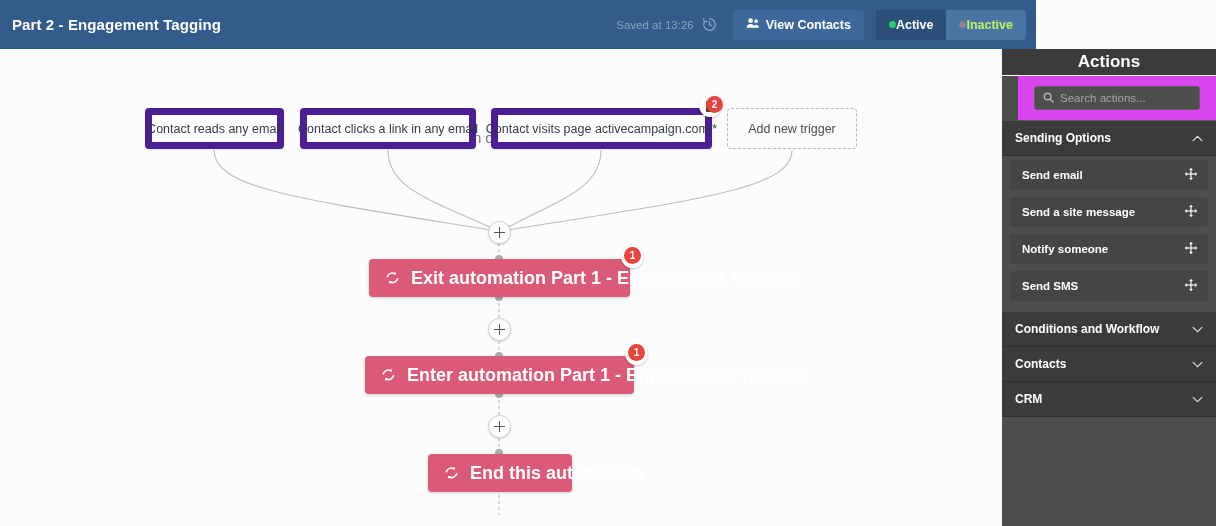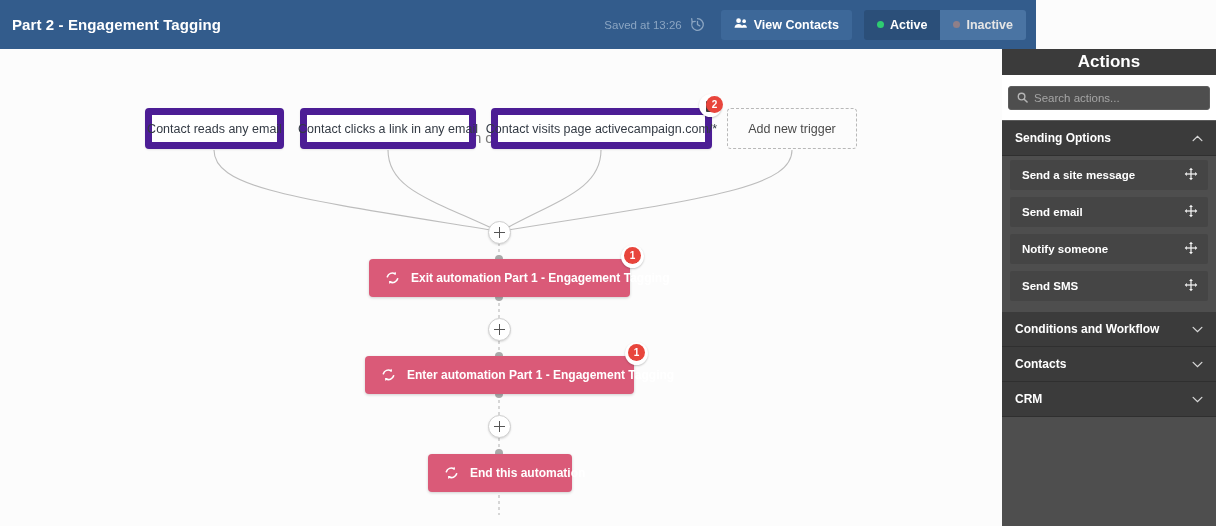--- a/index.html
+++ b/index.html
@@ -34,27 +34,27 @@
     background: #3d6899; color: #fff;
     border: none; border-radius: 3px;
     height: 30px; padding: 0 13px;
     font-size: 12.5px; font-weight: bold;
     font-family: "Liberation Sans", sans-serif;
     display: flex; align-items: center; gap: 6px;
     cursor: pointer; margin-right: 12px;
   }
   .toggle-group { display: flex; border-radius: 3px; overflow: hidden; height: 30px; }
   .toggle-btn {
-    display: flex; align-items: center; gap: 6px;
+    display: flex; align-items: center; 
     padding: 0 13px; font-size: 12.5px; font-weight: bold;
     border: none; cursor: pointer; height: 30px;
     font-family: "Liberation Sans", sans-serif;
   }
   .toggle-btn.on { background: #2b4f79; color: #ffffff; }
-  .toggle-btn.off { background: #4a74a3; color: #e5e5e5; }
+  .toggle-btn.off { background: #4a74a3; color: #bef264; }
   .dot { width: 7px; height: 7px; border-radius: 50%; display: inline-block; }
   .dot.green { background: #2ecc71; }
   .dot.grey { background: #8f7f88; }
 
   
   .canvas {
     position: absolute; top: 49px; left: 0;
     width: 1002px; height: 477px;
     background: #fcfcfc; overflow: hidden;
   }
@@ -111,41 +111,42 @@
   .conn-dot {
     position: absolute; width: 8px; height: 8px; border-radius: 50%;
     background: #aaaaaa; z-index: 3;
   }
 
   
   .action-block {
     position: absolute; height: 38px;
     background: #da5a78; border-radius: 4px;
     display: flex; align-items: center; padding: 0 16px;
-    color: #ffffff; font-size: 12px; font-weight: bold;
+    color: #ffffff; font-size: 18px; font-weight: bold;
     box-shadow: 0 1px 3px rgba(0,0,0,0.18);
     cursor: pointer; white-space: nowrap; z-index: 4;
   }
   .action-block .ico { margin-right: 11px; display: flex; align-items: center; }
 
   
   .sidebar {
     position: absolute; top: 49px; right: 0;
     width: 214px; height: 477px;
     background: #4e4e4e; color: #fff;
   }
   .sb-title {
     height: 27px; background: #3b3b3b;
     display: flex; align-items: center; justify-content: center;
     font-size: 17px; font-weight: bold; color: #ffffff;
     border-bottom: 1px solid #ffffff;
   }
   .sb-search-wrap {
-    padding: 10px 6px; background: #ffffff;
+    padding: 10px 16px; background: #d946ef;
     border-bottom: 1px solid #5c5c5c;
+    margin-left: 16px;
   }
   .sb-search {
     height: 24px; background: #4e4e4e; border: 1px solid #5e5e5e;
     border-radius: 3px; display: flex; align-items: center;
     padding: 0 8px; gap: 6px;
   }
   .sb-search input {
     background: transparent; border: none; outline: none;
     color: #c9c9c9; font-size: 11.5px; width: 100%;
     font-family: "Liberation Sans", sans-serif;
@@ -325,31 +326,31 @@
     <div class="sb-group-header">
       <span>Sending Options</span>
       <span class="chev">
         <svg width="11" height="7" viewBox="0 0 12 8">
             <path d="M1 6.4 L6 1.6 L11 6.4" fill="none" stroke="#d8d8d8" stroke-width="1.5" stroke-linecap="round"></path>
           </svg>
       </span>
     </div>
     <div class="sb-group-body">
       <div class="sb-item">
-        <span>Send a site message</span>
+        <span>Send email</span>
         <span class="drag-ico">
           <svg width="14" height="14" viewBox="0 0 16 16">
             <path d="M8 0.8 L10.2 3.3 H5.8 Z M8 15.2 L5.8 12.7 H10.2 Z M0.8 8 L3.3 5.8 V10.2 Z M15.2 8 L12.7 10.2 V5.8 Z" fill="#ffffff"></path>
             <rect x="7.3" y="3.3" width="1.4" height="9.4" fill="#ffffff"></rect>
             <rect x="3.3" y="7.3" width="9.4" height="1.4" fill="#ffffff"></rect>
           </svg>
         </span>
       </div>
       <div class="sb-item">
-        <span>Send email</span>
+        <span>Send a site message</span>
         <span class="drag-ico">
           <svg width="14" height="14" viewBox="0 0 16 16">
             <path d="M8 0.8 L10.2 3.3 H5.8 Z M8 15.2 L5.8 12.7 H10.2 Z M0.8 8 L3.3 5.8 V10.2 Z M15.2 8 L12.7 10.2 V5.8 Z" fill="#ffffff"></path>
             <rect x="7.3" y="3.3" width="1.4" height="9.4" fill="#ffffff"></rect>
             <rect x="3.3" y="7.3" width="9.4" height="1.4" fill="#ffffff"></rect>
           </svg>
         </span>
       </div>
       <div class="sb-item">
         <span>Notify someone</span>

